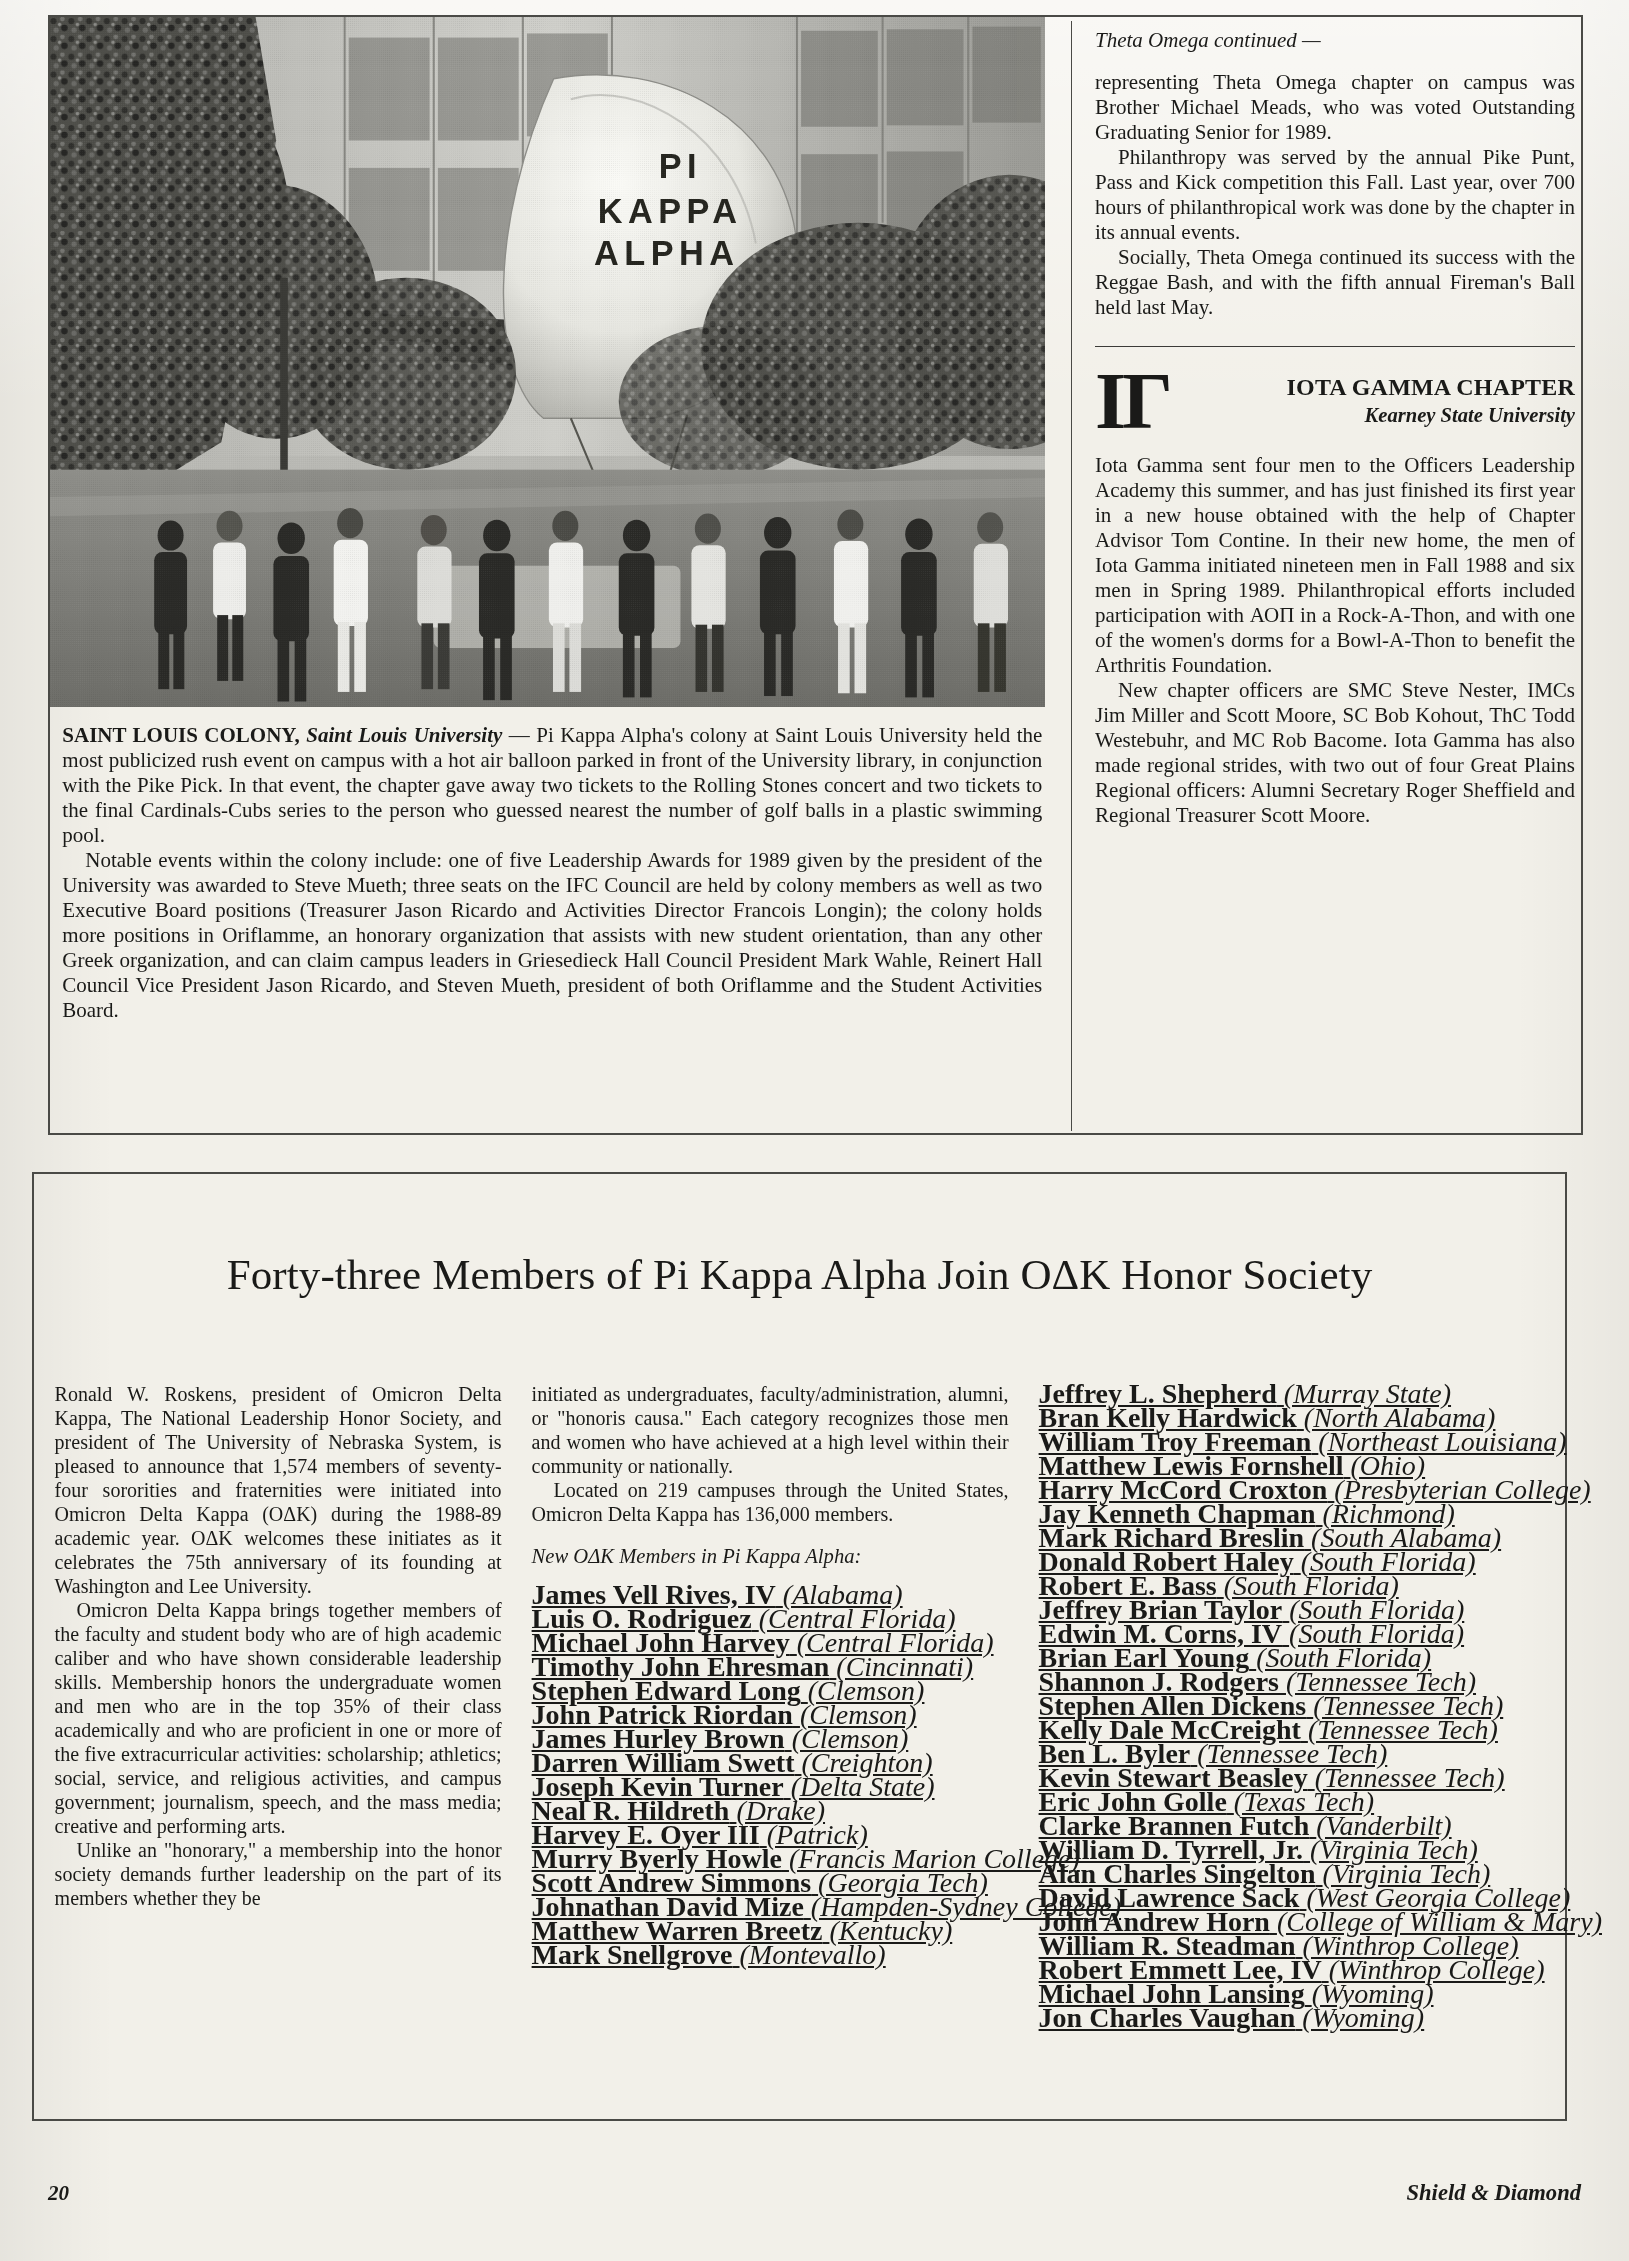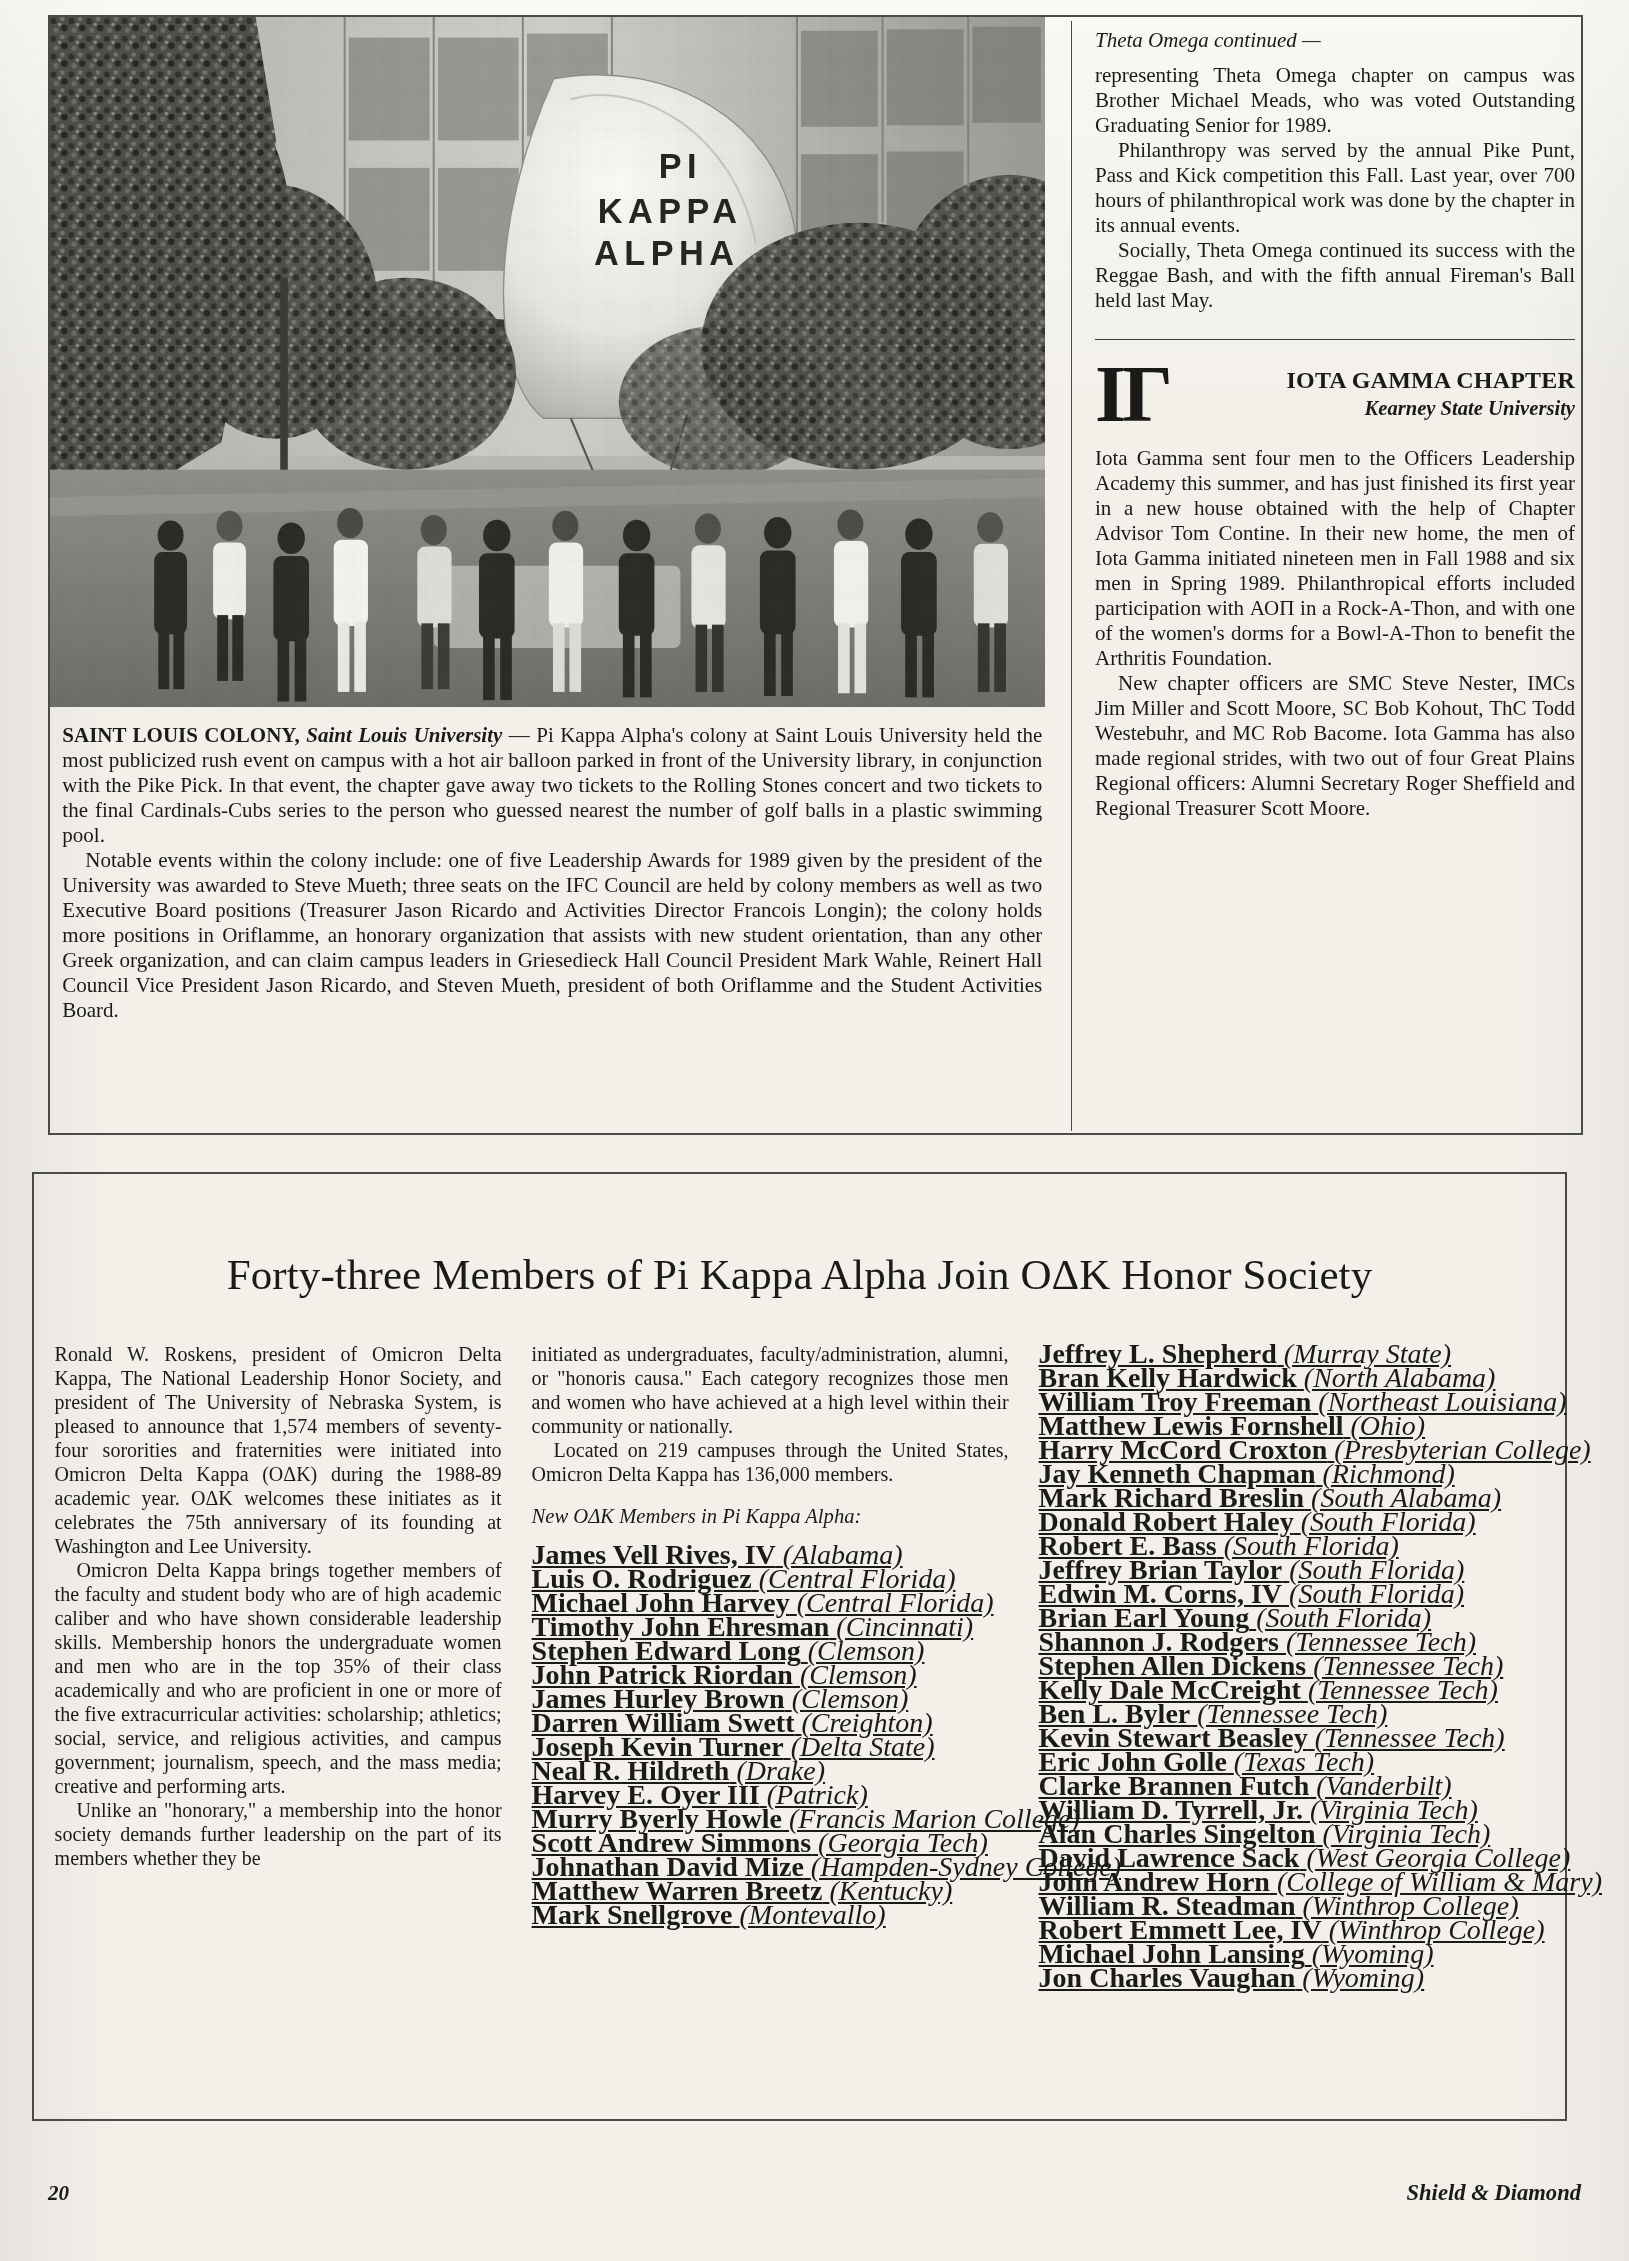--- a/index.html
+++ b/index.html
@@ -64,21 +64,21 @@
   
   .right-col {
     position: absolute;
     left: 1045px; top: 9.6px;
     width: 480px;
   }
   .cont-head {
     font-style: italic;
     font-size: 21px;
     line-height: 26px;
-    margin: 0 0 10px 0;
+    margin: 0 0 17px 0;
   }
   .right-body {
     font-size: 21px;
     line-height: 25px;
     text-align: justify;
   }
   .right-body p { margin: 0; }
   .right-body p + p { text-indent: 23px; }
 
   .hr-sep {
@@ -133,21 +133,21 @@
     letter-spacing: 0.1px;
   }
 
   .cols {
     position: absolute;
     left: 20.6px; top: 168px;
     width: 1493px;
     display: flex;
     gap: 30px;
   }
-  .col { width: 477px; }
+  .col { width: 477px; margin-top: 40px; }
   .col-1, .col-2 {
     font-size: 20px;
     line-height: 24px;
     text-align: justify;
   }
   .col-1 p, .col-2 p { margin: 0; }
   .col-1 p + p, .col-2 p + p { text-indent: 22px; }
 
   .list-title {
     font-style: italic;

